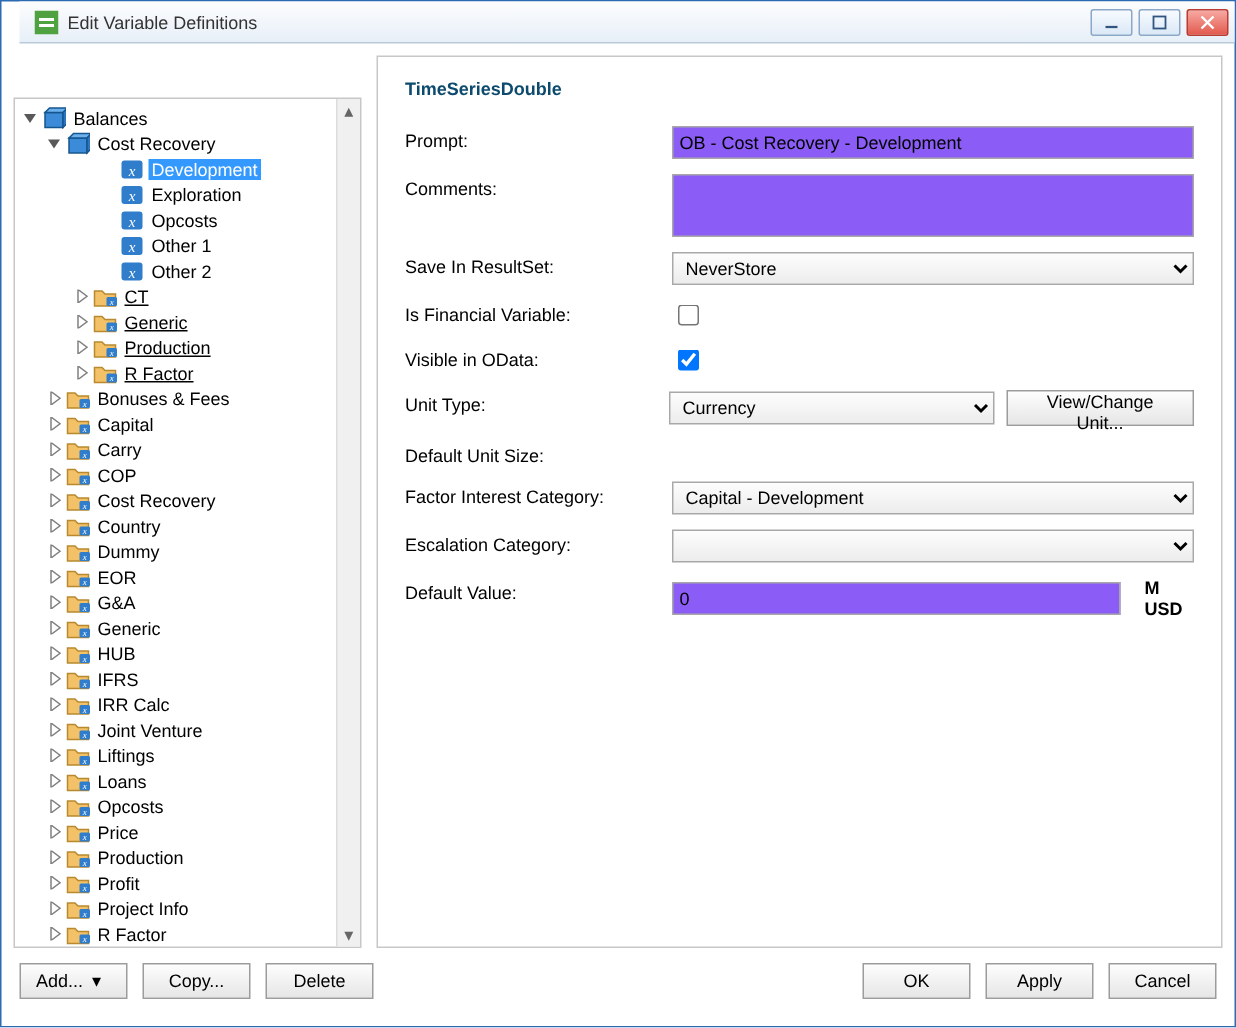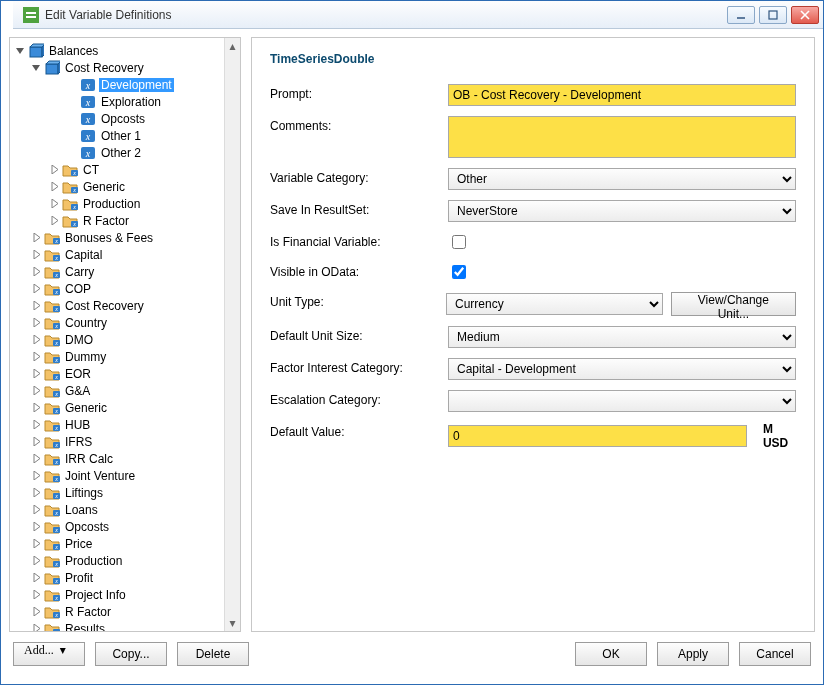--- a/index.html
+++ b/index.html
@@ -7,46 +7,46 @@
   .window { width: 824px; height: 685px; border: 1px solid #2c6bb3; display: flex; flex-direction: column; background: #fff; }
   .titlebar { height: 28px; background: linear-gradient(#fdfdfe,#e7eff8); border-bottom: 1px solid #b9c9da; display: flex; align-items: center; padding: 0 4px; margin-left: 12px; }
   .titlebar .app-icon { width: 16px; height: 16px; margin: 0 6px; }
   .titlebar .title { flex: 1; color: #333; font-size: 12px; }
   .win-btns { display: flex; gap: 4px; }
   .win-btn { width: 28px; height: 18px; border: 1px solid #8aa8c8; border-radius: 2px; background: linear-gradient(#f7fbff,#dbe8f6); display: flex; align-items: center; justify-content: center; color: #30557f; }
   .win-btn.close { background: linear-gradient(#f7a9a3,#e25b4e); border-color: #b83c31; color: #fff; }
   .win-btn svg { width: 10px; height: 10px; }
   .body { flex: 1; padding: 8px; display: flex; flex-direction: column; min-height: 0; }
   .main { flex: 1; display: flex; gap: 10px; min-height: 0; }
-  .tree-wrap { width: 232px; border: 1px solid #c7c7c7; background: #fff; display: flex; flex-direction: row; min-height: 0; }
+  .tree-wrap { width: 232px; border: 1px solid #c7c7c7; background: #fff; display: flex; flex-direction: row; min-height: 0; margin-top: 28px; }
   .tree { flex: 1; overflow: hidden; padding: 4px 0 4px 2px; }
   .tree-scroll { width: 16px; background: #f0f0f0; border-left: 1px solid #dcdcdc; position: relative; }
   .tree-scroll .arrow { position: absolute; left: 0; right: 0; height: 16px; display: flex; align-items: center; justify-content: center; color: #666; }
   .tree-scroll .arrow.up { top: 0; } .tree-scroll .arrow.down { bottom: 0; }
   .node { display: flex; align-items: center; height: 17px; white-space: nowrap; padding-right: 4px; }
   .expander { width: 12px; height: 12px; display: flex; align-items: center; justify-content: center; margin-right: 2px; flex-shrink:0; }
   .expander svg { width: 9px; height: 9px; }
   .icon { width: 16px; height: 16px; margin-right: 3px; flex-shrink: 0; }
   .label { padding: 0 2px; color: #000; }
   .selected .label { background: #3399ff; color: #fff; text-align: center; }
   .depth-0 { padding-left: 2px; }
   .depth-1 { padding-left: 18px; }
-  .depth-2 { padding-left: 36px; }
+  .depth-2 { padding-left: 36px; text-decoration: underline; }
   .depth-3 { padding-left: 54px; }
   .details { flex: 1; border: 1px solid #c7c7c7; padding: 14px 18px 14px 18px; overflow: hidden; }
   .details h2 { margin: 0 0 18px 0; font-size: 12px; font-weight: 700; color: #0c4a6e; }
   .form-row { display: flex; align-items: flex-start; margin-bottom: 10px; }
   .form-row .lbl { width: 178px; padding-top: 3px; color: #000; }
   .form-row .ctrl { flex: 1; display: flex; gap: 8px; align-items: center; }
-  input[type=text], textarea, select { font-family: inherit; font-size: 12px; border: 1px solid #a8a8a8; background: #fde047; padding: 2px 4px; height: 22px; width: 100%; }
+  input[type=text], textarea, select { font-family: inherit; font-size: 12px; border: 1px solid #a8a8a8; background: #8b5cf6; padding: 2px 4px; height: 22px; width: 100%; }
   input[readonly] { background: #f0f0f0; color: #000; }
   textarea { height: 42px; resize: none; }
   select { height: 22px; background: linear-gradient(#fdfdfd,#ececec); }
   .btn { height: 24px; min-width: 72px; padding: 0 10px; border: 1px solid #9c9c9c; background: linear-gradient(#fdfdfd,#e6e6e6); font-family: inherit; font-size: 12px; cursor: pointer; }
-  .btn.split { display: flex; align-items: flex-start; font-family: Liberation Serif, serif; }
+  .btn.split { display: flex; align-items: center; }
   .btn.split .caret { margin-left: 6px; }
   .small-select { width: 222px; }
   .unit-suffix { margin-left: 8px; color: #000; font-weight: bold; }
   .footer { height: 44px; display: flex; align-items: center; padding: 0 4px; gap: 10px; }
   .footer .spacer { flex: 1; }
   .checkbox { width: 14px; height: 14px; }
 </style>
 </head>
 <body>
 
@@ -284,33 +284,20 @@
               <span class="expander">
                 <svg viewBox="0 0 9 9">
                   <path d="M2 0 L8 4.5 L2 9 Z" fill="none" stroke="#808080" stroke-width="1"></path>
                 </svg>
               </span>
               <span class="icon"><svg viewBox="0 0 16 16">
                   <path d="M1 4 L6 4 L8 6 L15 6 L15 14 L1 14 Z" fill="#f3c268" stroke="#b8892e"></path>
                   <rect x="9" y="8" width="7" height="6" rx="1" fill="#2f7dcb"></rect>
                   <text x="12.5" y="13" font-size="6" text-anchor="middle" fill="#fff" font-style="italic" font-family="serif">x</text>
                 </svg></span>
-              <span class="label">DMO</span>
-            </div>
-            <div class="node depth-1">
-              <span class="expander">
-                <svg viewBox="0 0 9 9">
-                  <path d="M2 0 L8 4.5 L2 9 Z" fill="none" stroke="#808080" stroke-width="1"></path>
-                </svg>
-              </span>
-              <span class="icon"><svg viewBox="0 0 16 16">
-                  <path d="M1 4 L6 4 L8 6 L15 6 L15 14 L1 14 Z" fill="#f3c268" stroke="#b8892e"></path>
-                  <rect x="9" y="8" width="7" height="6" rx="1" fill="#2f7dcb"></rect>
-                  <text x="12.5" y="13" font-size="6" text-anchor="middle" fill="#fff" font-style="italic" font-family="serif">x</text>
-                </svg></span>
               <span class="label">Dummy</span>
             </div>
             <div class="node depth-1">
               <span class="expander">
                 <svg viewBox="0 0 9 9">
                   <path d="M2 0 L8 4.5 L2 9 Z" fill="none" stroke="#808080" stroke-width="1"></path>
                 </svg>
               </span>
               <span class="icon"><svg viewBox="0 0 16 16">
                   <path d="M1 4 L6 4 L8 6 L15 6 L15 14 L1 14 Z" fill="#f3c268" stroke="#b8892e"></path>
@@ -532,26 +519,20 @@
             </div>
         </div>
 
         <div class="form-row">
           <div class="lbl">Comments:</div>
           <div class="ctrl">
               <textarea style=""></textarea>
             </div>
         </div>
 
-        <div class="form-row">
-          <div class="lbl">Variable Category:</div>
-          <div class="ctrl">
-              <select><option>Other</option></select>
-            </div>
-        </div>
 
         <div class="form-row">
           <div class="lbl">Save In ResultSet:</div>
           <div class="ctrl">
               <select><option>NeverStore</option></select>
             </div>
         </div>
 
         <div class="form-row">
           <div class="lbl">Is Financial Variable:</div>
@@ -570,23 +551,20 @@
         <div class="form-row">
           <div class="lbl">Unit Type:</div>
           <div class="ctrl">
             <select class="small-select"><option>Currency</option></select>
             <button class="btn" style="min-width:120px">View/Change Unit...</button>
           </div>
         </div>
 
         <div class="form-row">
           <div class="lbl">Default Unit Size:</div>
-          <div class="ctrl">
-              <select><option>Medium</option></select>
-            </div>
         </div>
 
         <div class="form-row">
           <div class="lbl">Factor Interest Category:</div>
           <div class="ctrl">
               <select><option>Capital - Development</option></select>
             </div>
         </div>
 
         <div class="form-row">

